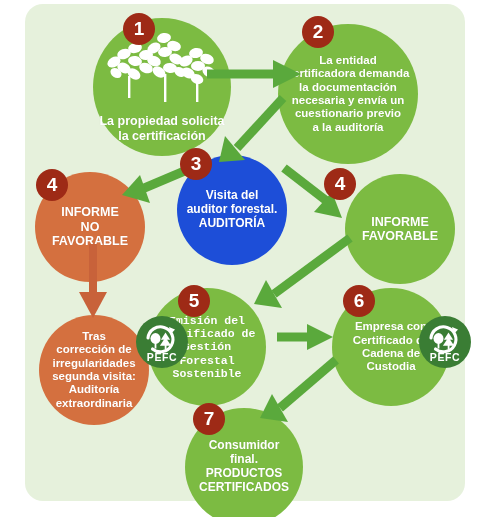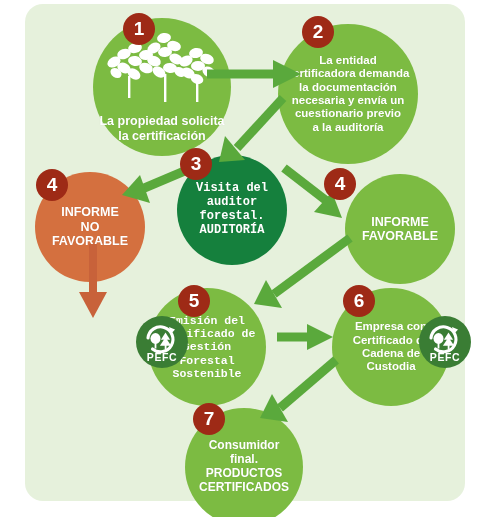--- a/index.html
+++ b/index.html
@@ -107,35 +107,38 @@
       </svg>
       <span class="txt n1txt">La propiedad solicita<br>la certificación</span>
     </div>
     <div class="badge" style="left: 98px; top: 9px; background: rgb(158, 42, 22);">1</div>
 
     <div class="node green" style="left: 253px; top: 20px; width: 140px; height: 140px; font-size: 11.5px; background: rgb(124, 187, 66); text-align: center;">
       <span class="txt">La entidad<br>certificadora demanda<br>la documentación<br>necesaria y envía un<br>cuestionario previo<br>a la auditoría</span>
     </div>
     <div class="badge" style="left: 277px; top: 12px; background: rgb(158, 42, 22);">2</div>
 
-    <div class="node green" style="left: 152px; top: 151px; width: 110px; height: 110px; font-size: 12px; background: #15803d; font-family: Liberation Mono, monospace;">
+    <div class="node green" style="left: 152px; top: 151px; width: 110px; height: 110px; font-size: 12px; background: #1d4ed8;">
       <span class="txt">Visita del<br>auditor forestal.<br>AUDITORÍA</span>
     </div>
     <div class="badge" style="left: 155px; top: 144px; background: rgb(158, 42, 22);">3</div>
 
     <div class="node orange" style="left: 10px; top: 168px; width: 110px; height: 110px; font-size: 12.5px; background: rgb(212, 112, 63);">
       <span class="txt">INFORME<br>NO<br>FAVORABLE</span>
     </div>
     <div class="badge" style="left: 11px; top: 165px; background: rgb(158, 42, 22);">4</div>
 
     <div class="node green" style="left: 320px; top: 170px; width: 110px; height: 110px; font-size: 12.5px; background: rgb(124, 187, 66);">
       <span class="txt">INFORME<br>FAVORABLE</span>
     </div>
     <div class="badge" style="left: 299px; top: 164px; background: rgb(158, 42, 22);">4</div>
 
+    <div class="node orange" style="left: 14px; top: 311px; width: 110px; height: 110px; font-size: 11.5px; background: rgb(212, 112, 63);">
+      <span class="txt">Tras<br>corrección de<br>irregularidades<br>segunda visita:<br>Auditoría<br>extraordinaria</span>
+    </div>
 
     <div class="node green" style="left: 123px; top: 284px; width: 118px; height: 118px; font-size: 11.5px; background: rgb(124, 187, 66); font-family: Liberation Mono, monospace;">
       <span class="txt">Emisión del<br>Certificado de<br>Gestión Forestal<br>Sostenible</span>
     </div>
     <div class="badge" style="left: 153px; top: 281px; background: rgb(158, 42, 22);">5</div>
     <div class="pefc" style="left: 111px; top: 312px; background: rgb(58, 125, 52);">
       <svg width="46" height="46" viewBox="0 0 46 46">
         <g fill="#ffffff">
           <path d="M9,19 a12.5,12.5 0 1 1 4.5,11" fill="none" stroke="#ffffff" stroke-width="3.1" stroke-linecap="round"></path>
           <path d="M30,8 l6,2.6 l-4.4,4.6 z"></path>

